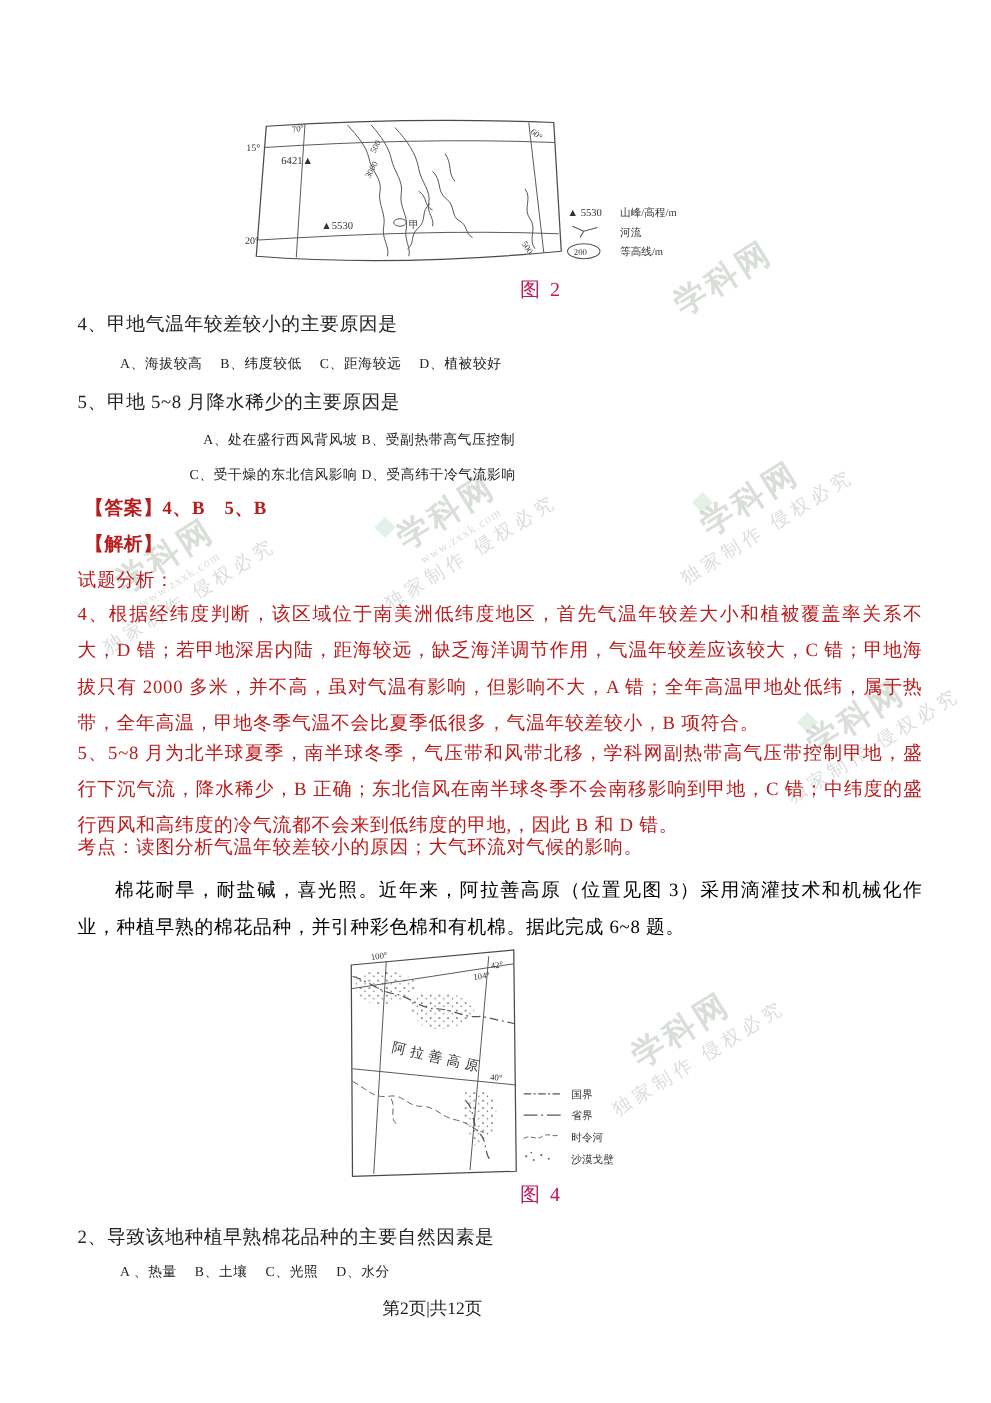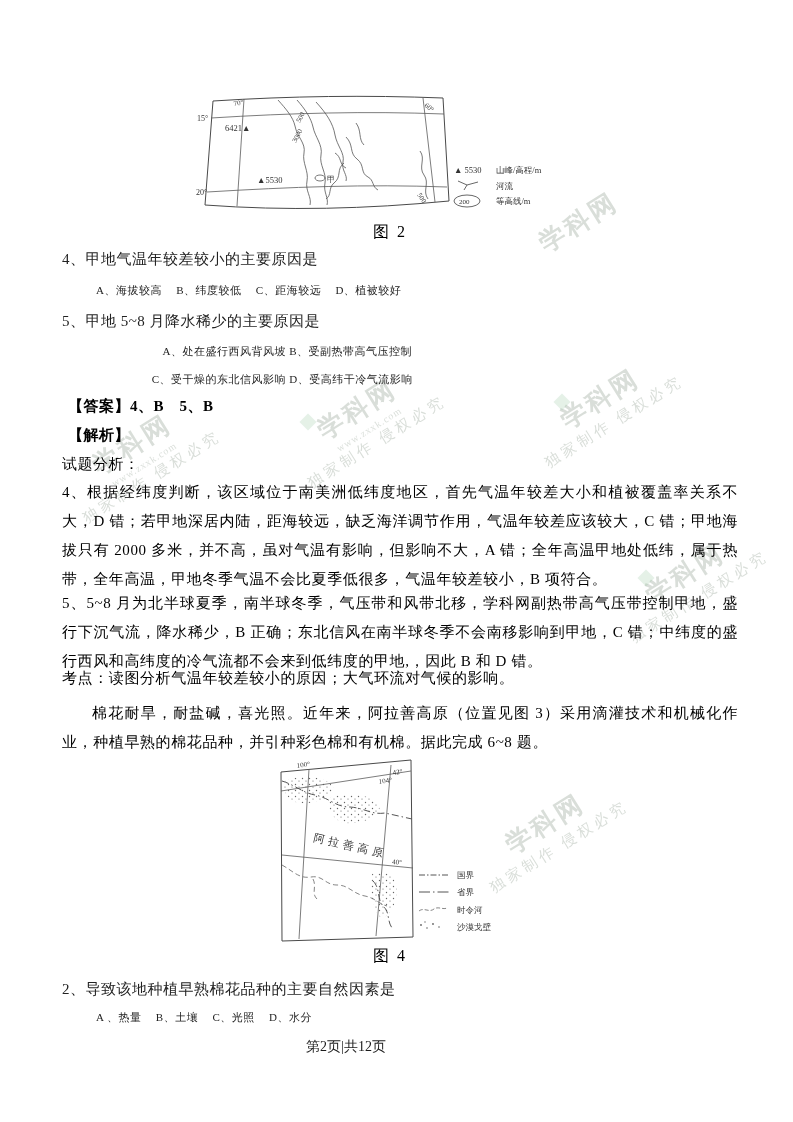--- a/index.html
+++ b/index.html
@@ -3,26 +3,26 @@
 <meta charset="utf-8">
 <style>
   html,body{margin:0;padding:0;background:#ffffff;}
   .page{position:relative;width:793px;height:1122px;background:#ffffff;overflow:hidden;
         font-family:"Liberation Serif","DejaVu Serif",serif;color:#222222;}
   .abs{position:absolute;}
   .stem{font-size:15px;letter-spacing:0.5px;white-space:nowrap;}
   .opts{font-size:11px;letter-spacing:0.5px;white-space:nowrap;}
   .opt{display:inline-block;margin-right:11px;}
   .opt-wide{display:inline-block;width:190px;text-align:right;}
-  .red{color:#000000;}
+  .red{color:#b91c1c;}
   .ans-line{font-size:15px;letter-spacing:0.5px;font-weight:bold;}
   .hdr{font-size:15px;letter-spacing:0.5px;font-weight:bold;}
   .para{font-size:15px;line-height:29px;text-align:justify;letter-spacing:0.6px;}
   .passage{font-size:15px;line-height:29px;text-align:justify;letter-spacing:0.6px;text-indent:2em;color:#000000;}
-  .caption{font-size:16px;text-align:center;letter-spacing:2px;color:#000000;}
+  .caption{font-size:16px;text-align:right;letter-spacing:2px;color:#be185d;}
   .footer{font-size:14px;text-align:center;color:#1b1b1b;}
   .wm{transform:rotate(-32deg);color:rgba(120,135,120,0.28);pointer-events:none;z-index:0;text-align:center;}
   .wm-brand{font-size:26px;font-weight:bold;letter-spacing:3px;}
   .wm-site{font-size:10px;letter-spacing:1px;}
   .wm-notice{font-size:15px;letter-spacing:4px;}
   .wm-logo{width:12px;height:12px;transform:rotate(45deg);background:rgba(150,200,160,0.25);z-index:0;}
   .content{position:relative;z-index:1;}
   svg text{font-family:"Liberation Serif","DejaVu Serif",serif;fill:#333;}
 </style>
 </head>

